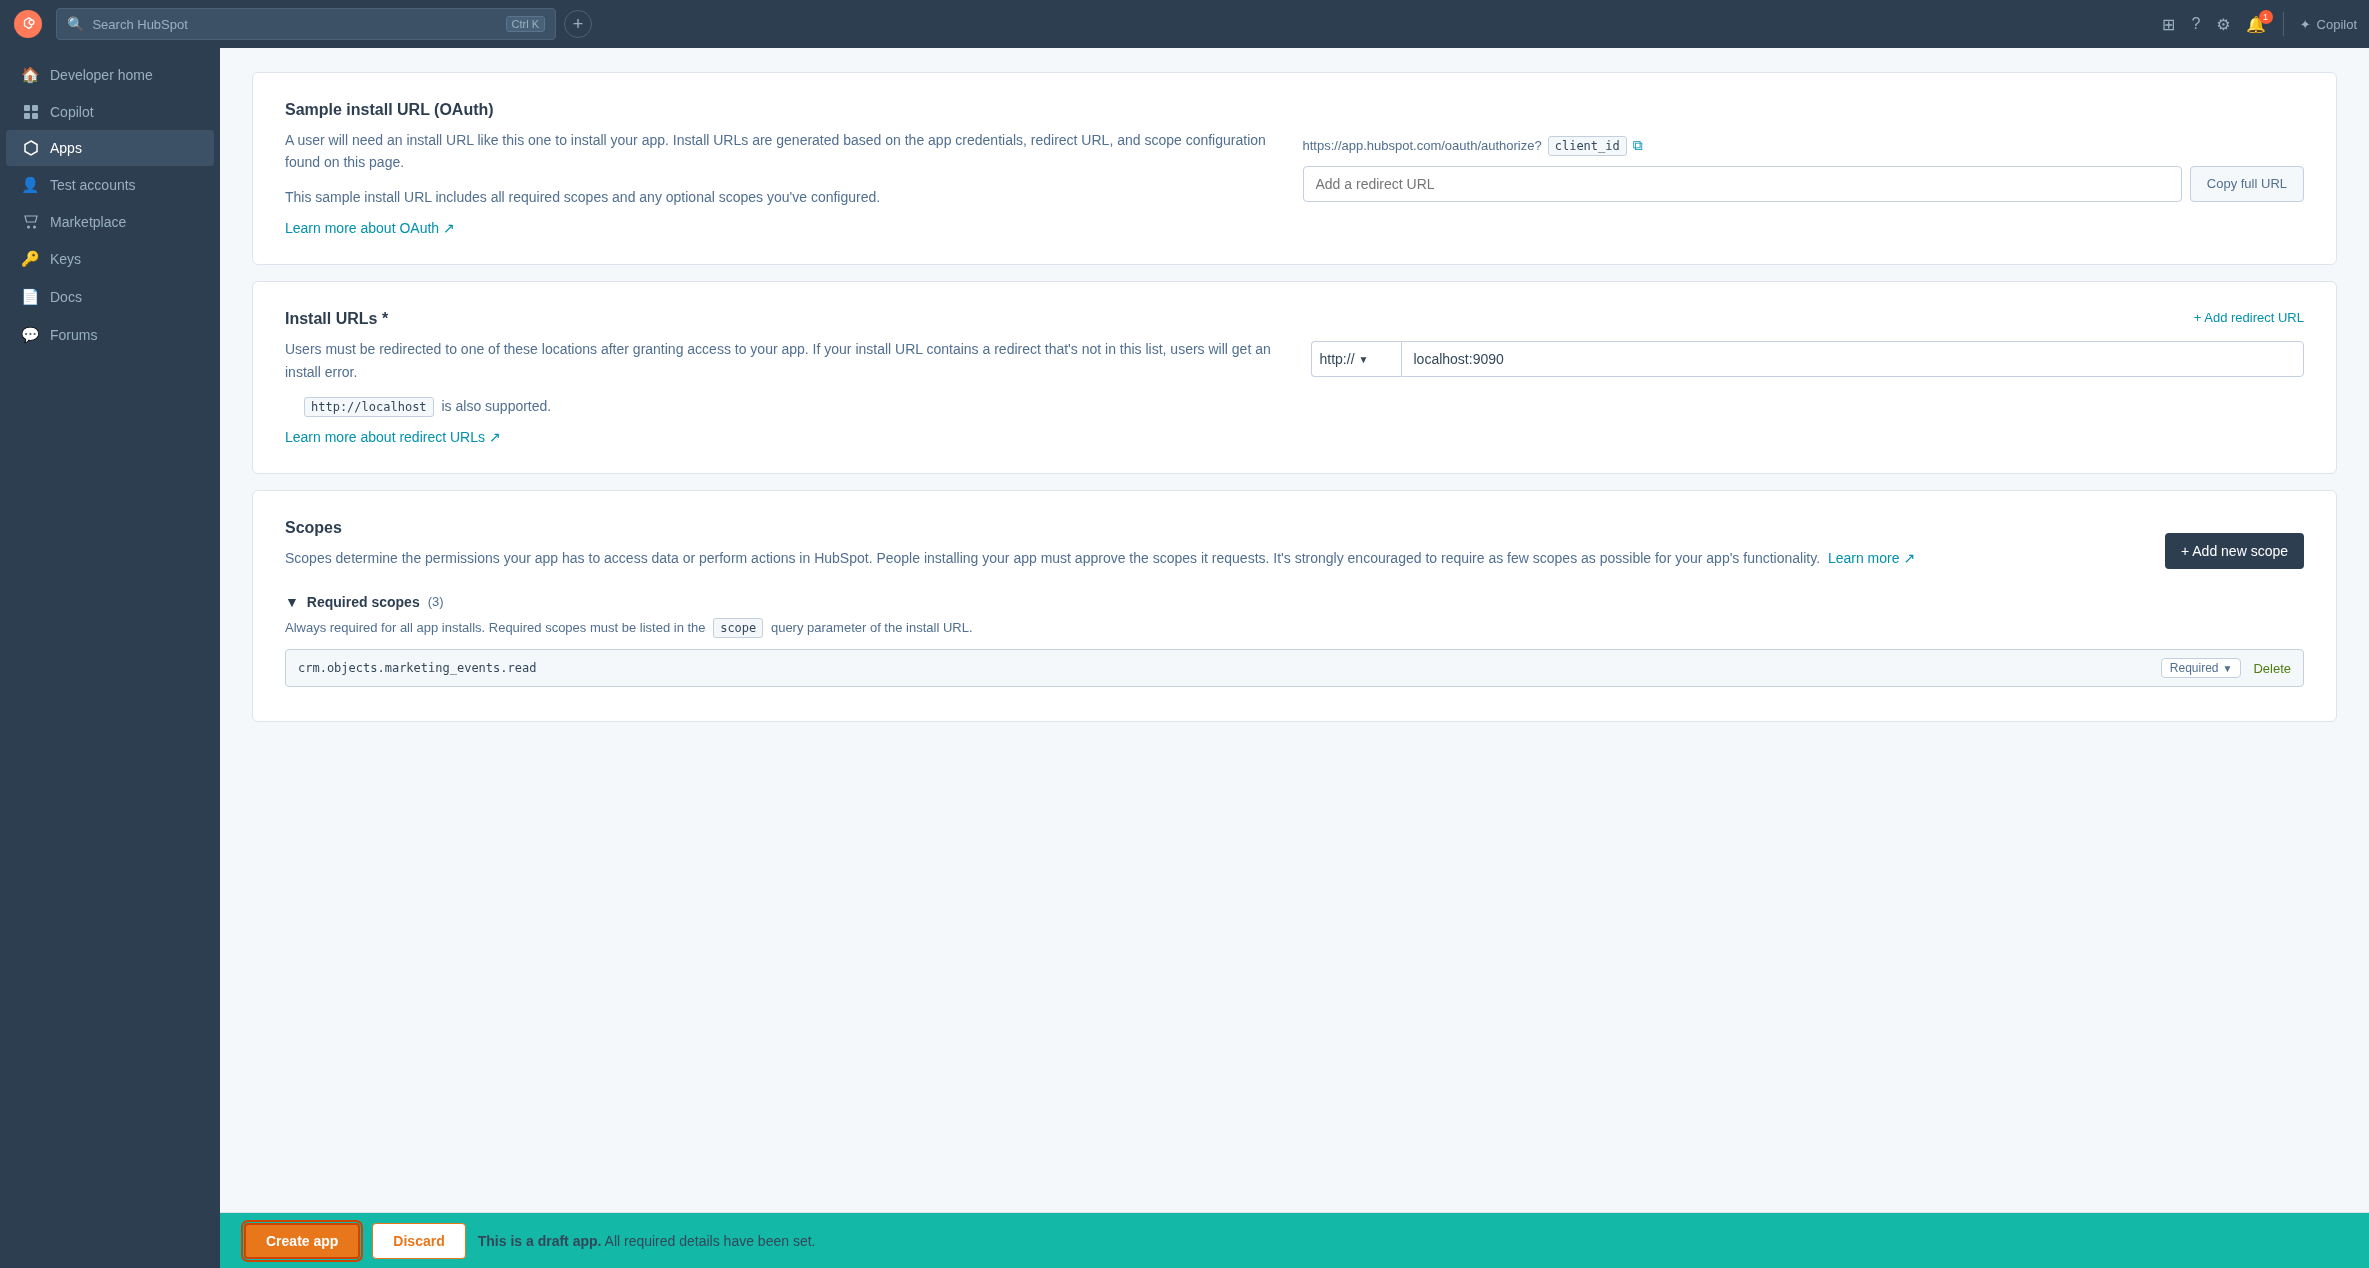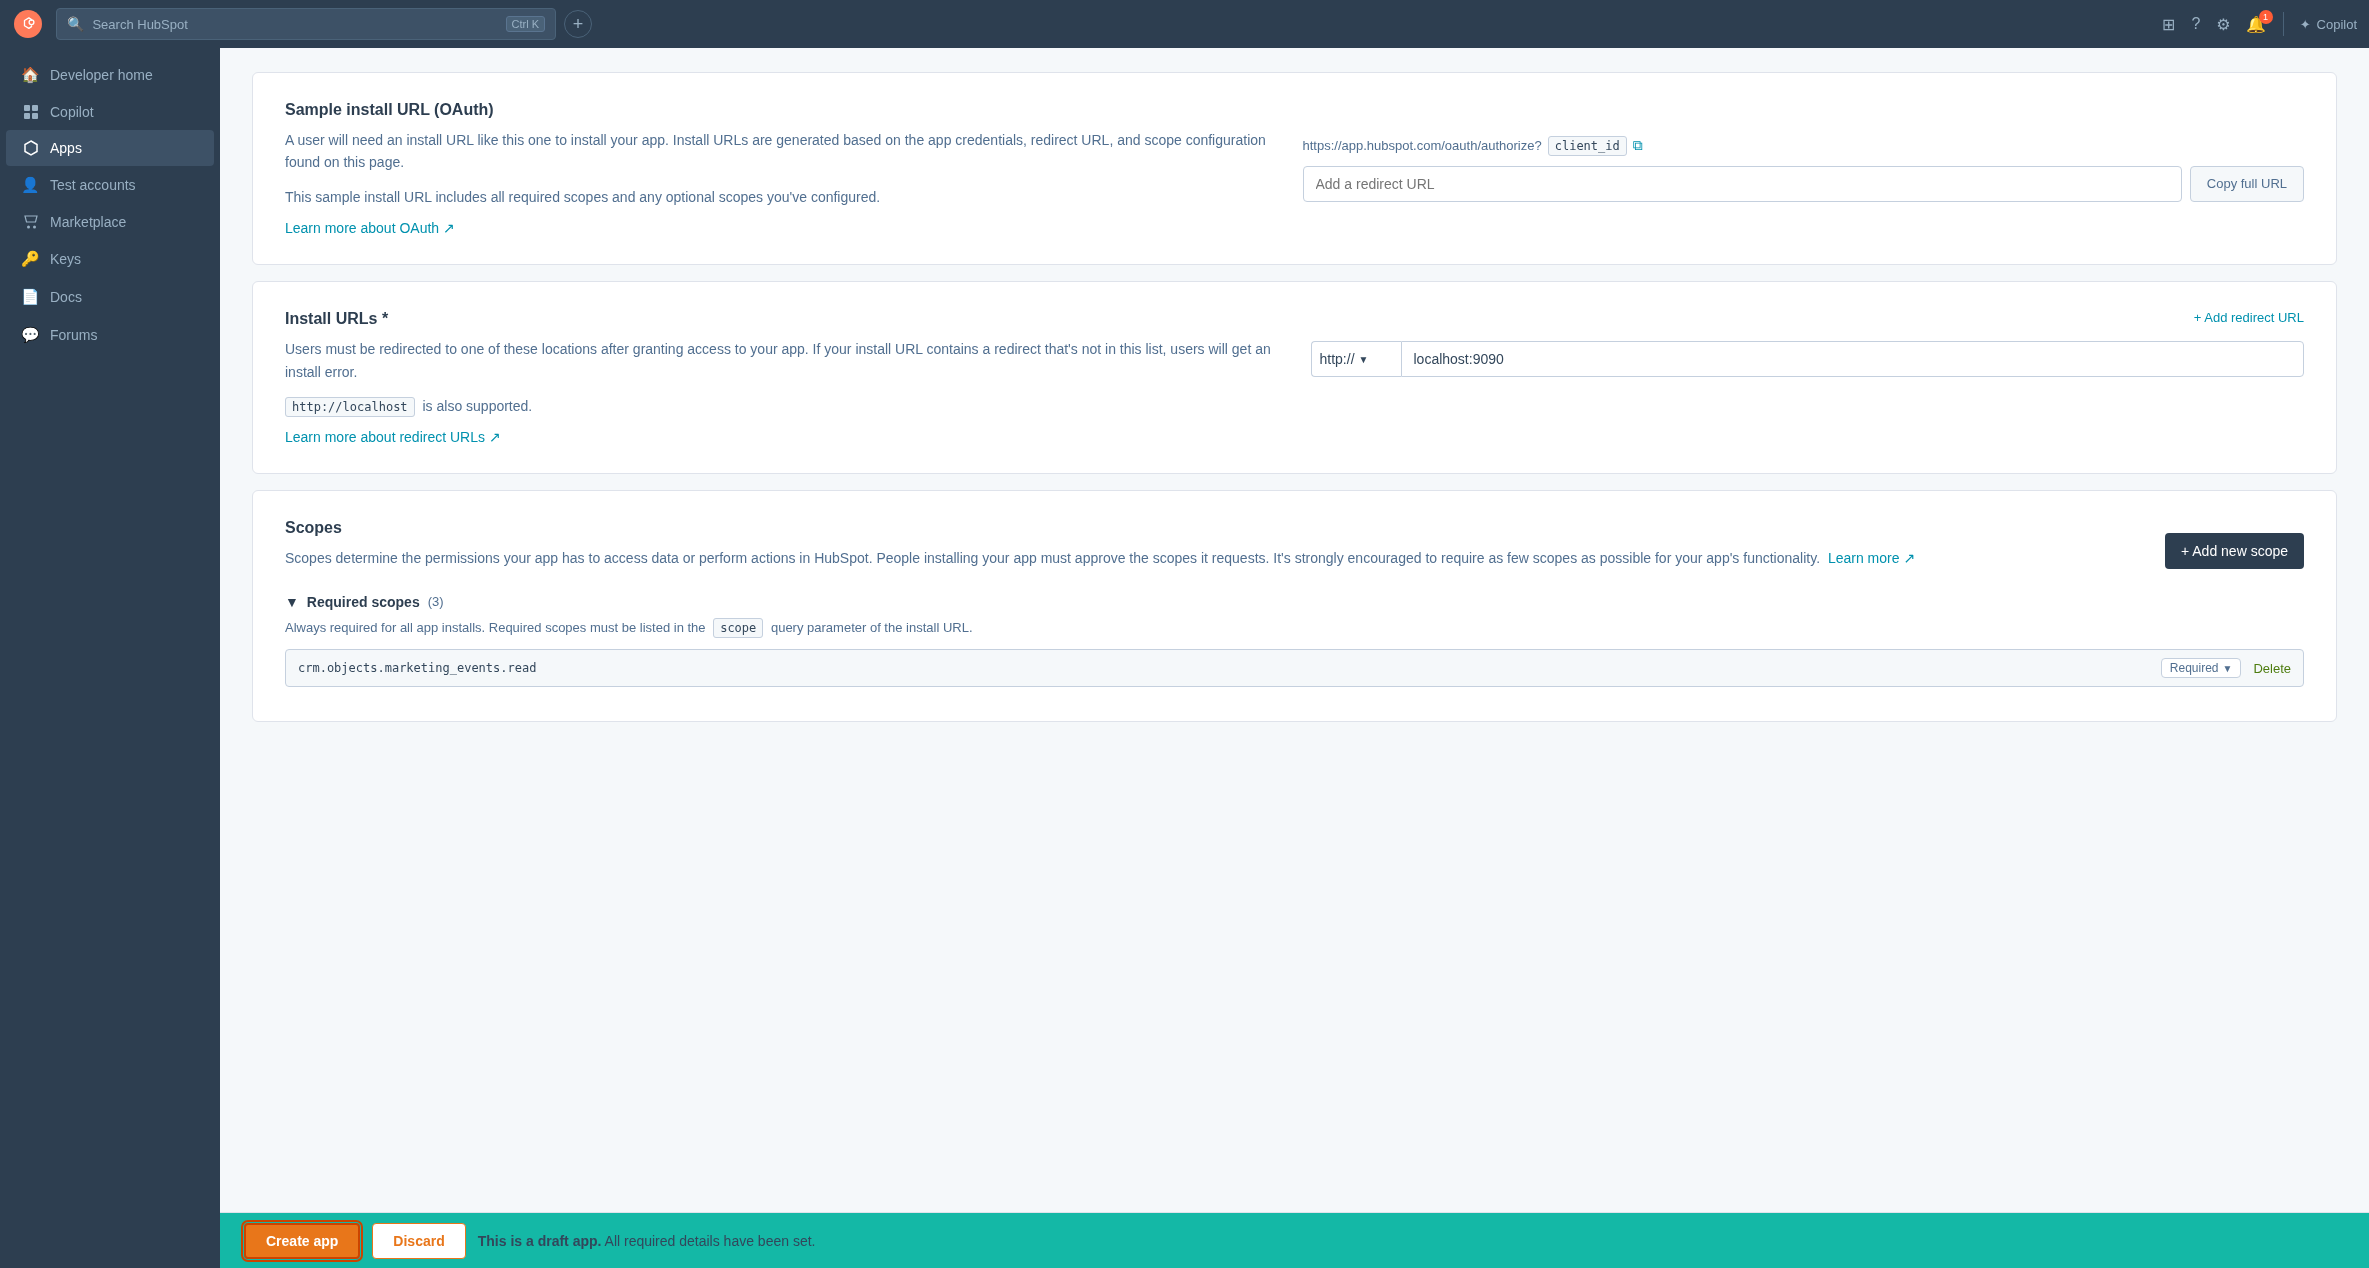--- a/index.html
+++ b/index.html
@@ -251,20 +251,21 @@
       color: #33475b;
     }
     .code-inline {
       font-family: monospace;
       font-size: 12px;
       background: #f5f8fa;
       border: 1px solid #c5d0de;
       border-radius: 3px;
       padding: 2px 6px;
       color: #33475b;
+      margin-left: 19px;
     }
 
     
     .scopes-header-row {
       display: flex;
       align-items: center;
       justify-content: space-between;
       margin-bottom: 12px;
     }
     .add-scope-btn {

